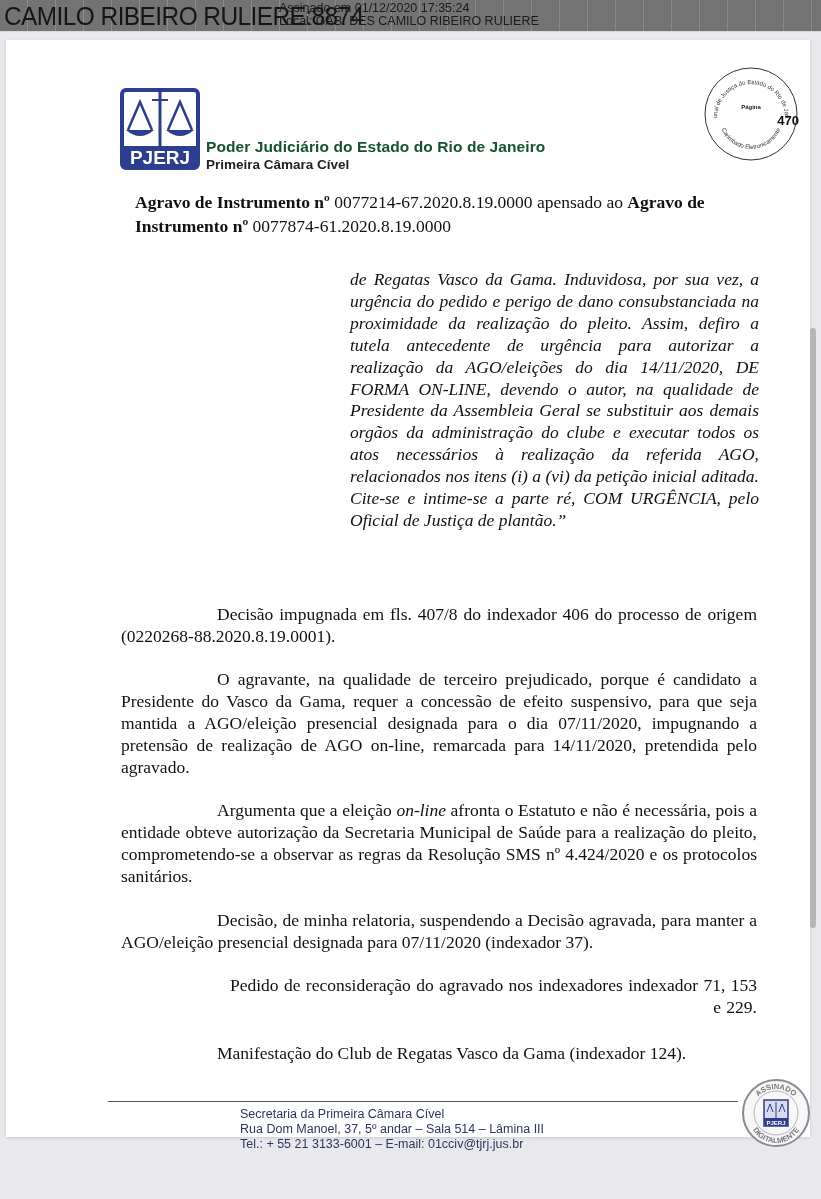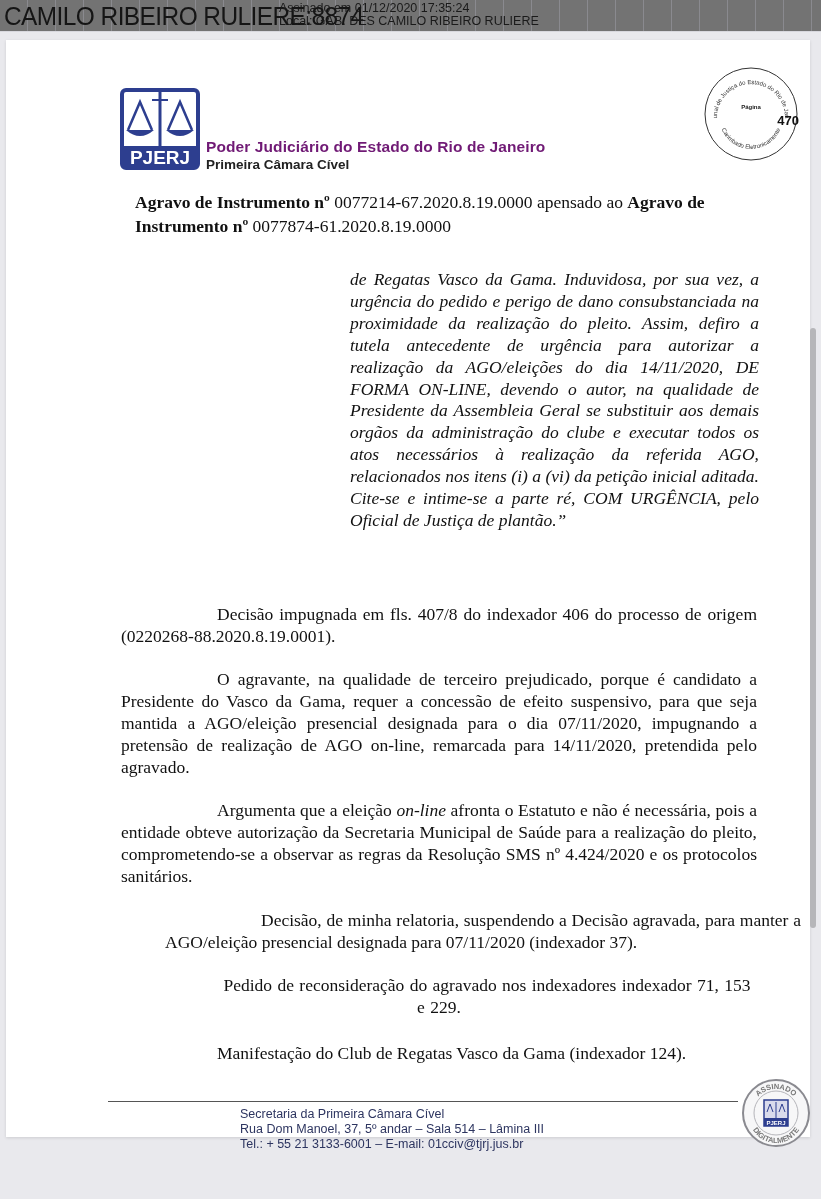--- a/index.html
+++ b/index.html
@@ -44,21 +44,21 @@
     position: absolute; left: 810px; top: 328px; width: 6px; height: 600px;
     background: #b6b6b9; border-radius: 3px;
   }
   
   .logo {
     position: absolute; left: 120px; top: 88px; width: 80px; height: 82px;
   }
   .org-name {
     position: absolute; left: 206px; top: 138px;
     font-family: "Liberation Sans", sans-serif; font-weight: bold;
-    font-size: 15.5px; color: #701a75; letter-spacing: 0.1px;
+    font-size: 15.5px; color: #14532d; letter-spacing: 0.1px;
   }
   .org-sub {
     position: absolute; left: 206px; top: 157px;
     font-family: "Liberation Sans", sans-serif; font-weight: bold;
     font-size: 13.5px; color: #222;
   }
   .stamp {
     position: absolute; left: 703px; top: 66px; width: 96px; height: 96px;
   }
   .stamp-label {
@@ -82,21 +82,21 @@
   }
   .para {
     position: absolute; left: 121px; width: 636px;
     font-size: 17.5px; line-height: 22px;
     text-align: justify;
   }
   .para .indent { display: inline-block; width: 96px; }
   .p1 { top: 603px; }
   .p2 { top: 668px; }
   .p3 { top: 799px; }
-  .p4 { top: 909px; margin-left: 44px; }
+  .p4 { top: 909px; }
   .p5 { top: 974px; }
   .p6 { top: 1042px; }
   
   .footer-line {
     position: absolute; left: 108px; top: 1101px; width: 630px; height: 1px;
     background: #555;
   }
   .footer {
     position: absolute; left: 240px; top: 1107px; width: 400px; text-align: left;
     font-family: "Liberation Sans", sans-serif; font-size: 12.5px; line-height: 14.8px;
@@ -156,21 +156,21 @@
 <div class="case-title">
   <b>Agravo de Instrumento nº</b><span> 0077214-67.2020.8.19.0000 apensado ao </span><b>Agravo de Instrumento nº</b><span> 0077874-61.2020.8.19.0000</span>
 </div>
 
 <div class="quote">de Regatas Vasco da Gama. Induvidosa, por sua vez, a urgência do pedido e perigo de dano consubstanciada na proximidade da realização do pleito. Assim, defiro a tutela antecedente de urgência  para autorizar a realização da AGO/eleições do dia 14/11/2020, DE FORMA ON-LINE, devendo o autor, na qualidade de Presidente da Assembleia Geral se substituir aos demais orgãos da administração do clube e executar todos os atos necessários à realização da referida AGO, relacionados nos itens (i) a (vi) da petição inicial aditada. Cite-se e intime-se a parte ré, COM URGÊNCIA, pelo Oficial de Justiça de plantão.”</div>
 
 <div class="para p1"><span class="indent"></span><span>Decisão impugnada em fls. 407/8 do indexador 406 do processo de origem (0220268-88.2020.8.19.0001).</span></div>
 <div class="para p2"><span class="indent"></span><span>O agravante, na qualidade de terceiro prejudicado, porque é candidato a Presidente do Vasco da Gama, requer a concessão de efeito suspensivo, para que seja mantida a AGO/eleição presencial designada para o dia 07/11/2020, impugnando a pretensão de realização de AGO on-line, remarcada para 14/11/2020, pretendida pelo agravado.</span></div>
 <div class="para p3"><span class="indent"></span><span>Argumenta que a eleição </span><i>on-line</i><span> afronta o Estatuto e não é necessária, pois a entidade obteve autorização da Secretaria Municipal de Saúde para a realização do pleito, comprometendo-se a observar as regras da Resolução SMS nº 4.424/2020 e os protocolos sanitários.</span></div>
 <div class="para p4"><span class="indent"></span><span>Decisão, de minha relatoria, suspendendo a Decisão agravada, para manter a AGO/eleição presencial designada para 07/11/2020 (indexador 37).</span></div>
-<div class="para p5" style="text-align:center"><span class="indent"></span><span style="word-spacing:1px">Pedido de reconsideração do agravado nos indexadores indexador 71, 153 e 229.</span></div>
+<div class="para p5" style="text-align:right"><span class="indent"></span><span style="word-spacing:1px">Pedido de reconsideração do agravado nos indexadores indexador 71, 153 e 229.</span></div>
 <div class="para p6"><span class="indent"></span><span>Manifestação do Club de Regatas Vasco da Gama (indexador 124).</span></div>
 
 <div class="footer-line"></div>
 <div class="footer">
   <div>Secretaria da Primeira Câmara Cível</div>
   <div>Rua Dom Manoel, 37, 5º andar – Sala 514 – Lâmina III</div>
   <div>Tel.: + 55 21 3133-6001 – E-mail: 01cciv@tjrj.jus.br</div>
 </div>
 <svg class="seal" viewBox="0 0 70 70">
   <defs>

